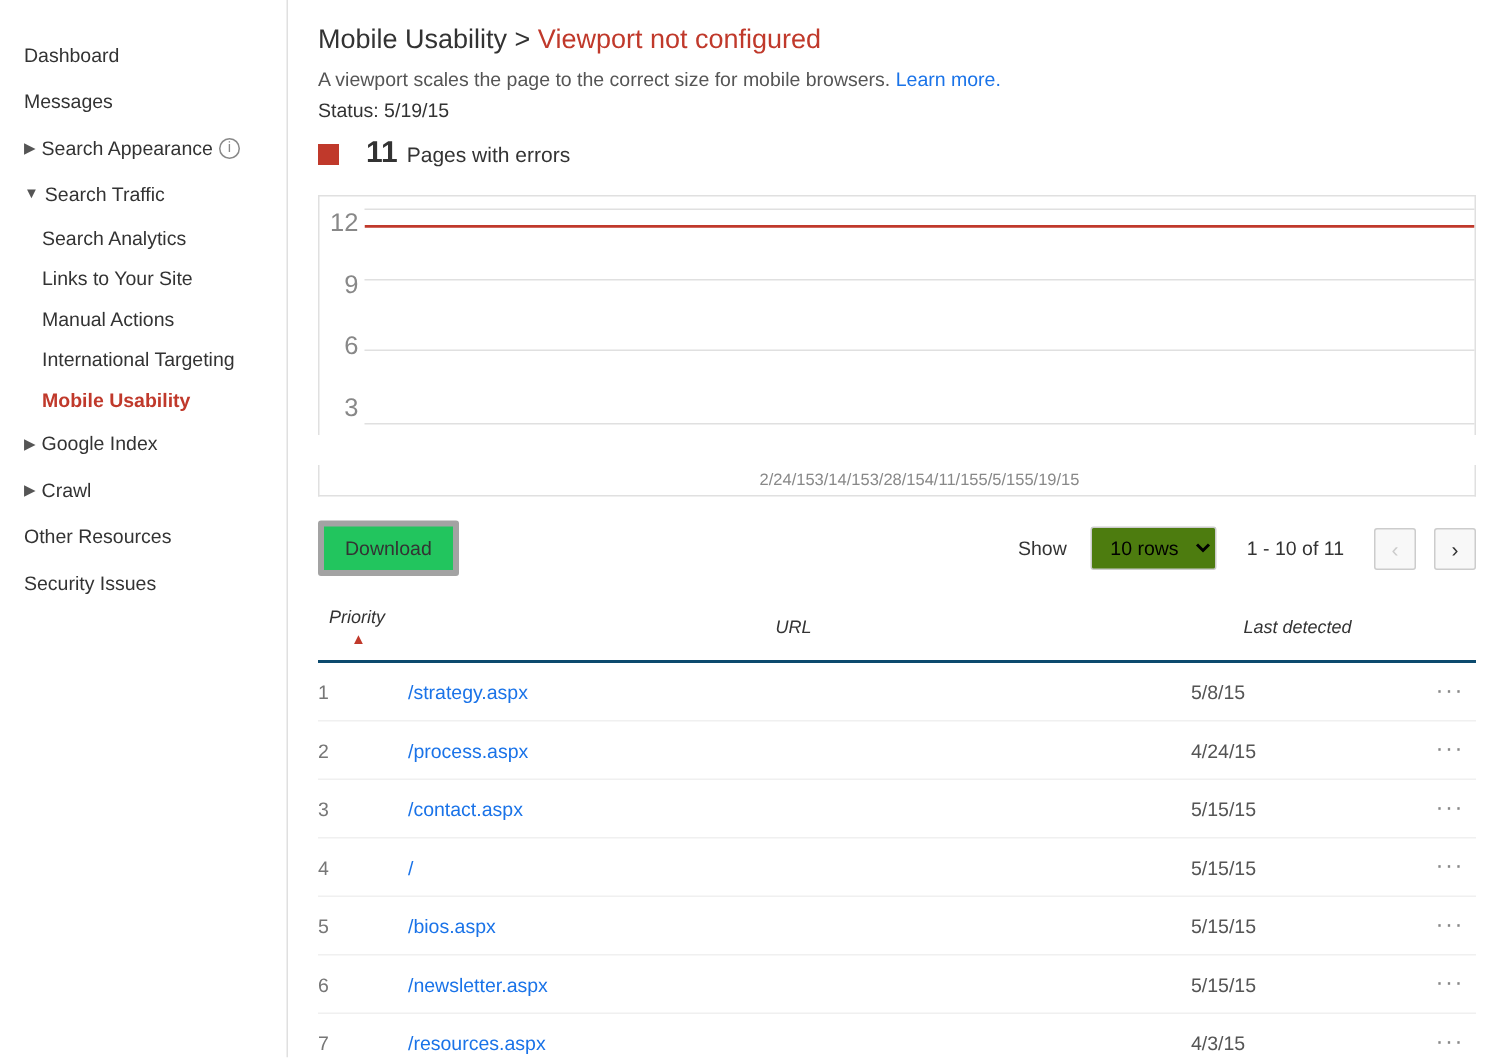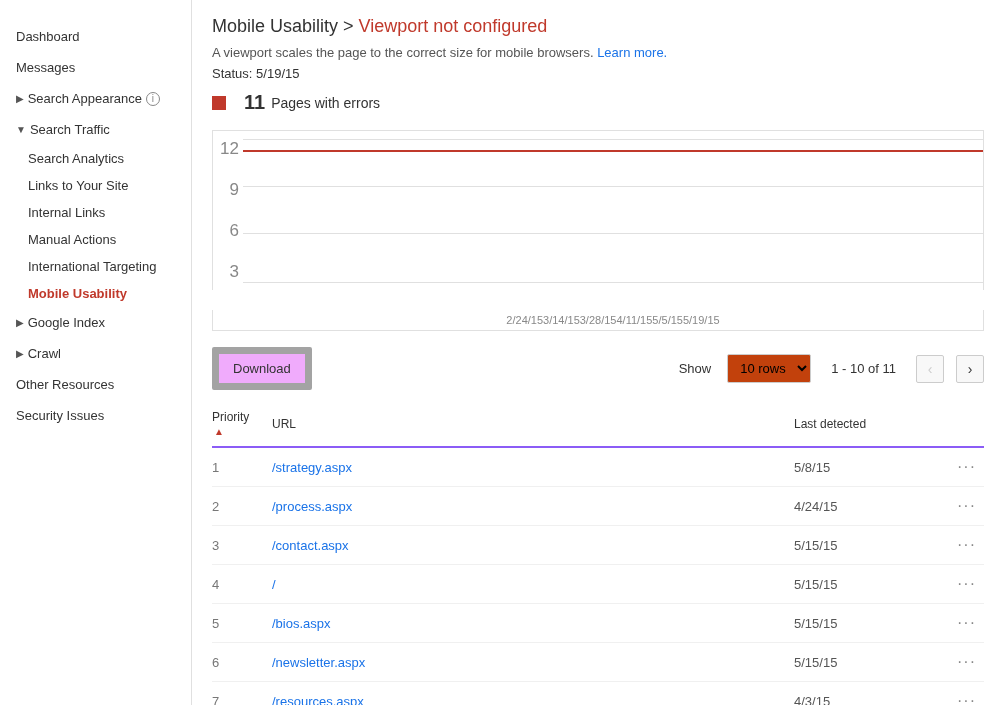--- a/index.html
+++ b/index.html
@@ -159,33 +159,33 @@
 
     
     .toolbar {
       display: flex;
       align-items: center;
       margin-bottom: 12px;
       gap: 12px;
     }
     .download-btn {
       padding: 7px 14px;
-      border: 7px solid #a3a3a3;
-      background: #f0abfc;
+      border: 4px solid #a3a3a3;
+      background: #22c55e;
       cursor: pointer;
       font-size: 13px;
       color: #333;
       border-radius: 2px;
     }
     .spacer { flex: 1; }
     .show-label { font-size: 13px; color: #333; margin-right: 4px; }
     .rows-select {
       padding: 5px 8px;
       border: 1px solid #ccc;
-      background: #c2410c;
+      background: #4d7c0f;
       font-size: 13px;
       cursor: pointer;
       border-radius: 2px;
     }
     .pagination-info { font-size: 13px; color: #333; margin: 0 8px; }
     .nav-btn {
       border: 1px solid #ccc;
       background: #f8f8f8;
       width: 28px;
       height: 28px;
@@ -197,26 +197,27 @@
       border-radius: 2px;
     }
     .nav-btn.disabled { color: #ccc; cursor: default; }
 
     
     .data-table {
       width: 100%;
       border-collapse: collapse;
     }
     .data-table th {
-      text-align: left;
+      text-align: center;
       font-size: 12px;
       color: #333;
-      border-bottom: 2px solid #8b5cf6;
+      border-bottom: 2px solid #0c4a6e;
       padding: 8px 8px 8px 0;
       font-weight: normal;
+      font-style: italic;
     }
     .data-table th.sortable { cursor: pointer; }
     .sort-arrow { color: #c0392b; margin-left: 2px; font-size: 10px; }
     .data-table td {
       padding: 10px 8px 10px 0;
       border-bottom: 1px solid #f0f0f0;
       font-size: 13px;
       vertical-align: middle;
     }
     .data-table td.priority-col {
@@ -246,23 +247,20 @@
   </div>
   <div class="sidebar-item section-header expanded">
     <span class="arrow">▼</span>
     <span>Search Traffic</span>
   </div>
   <div class="sidebar-sub-item">
     <span>Search Analytics</span>
   </div>
   <div class="sidebar-sub-item">
     <span>Links to Your Site</span>
-  </div>
-  <div class="sidebar-sub-item">
-    <span>Internal Links</span>
   </div>
   <div class="sidebar-sub-item">
     <span>Manual Actions</span>
   </div>
   <div class="sidebar-sub-item">
     <span>International Targeting</span>
   </div>
   <div class="sidebar-sub-item active">
     <span>Mobile Usability</span>
   </div>

